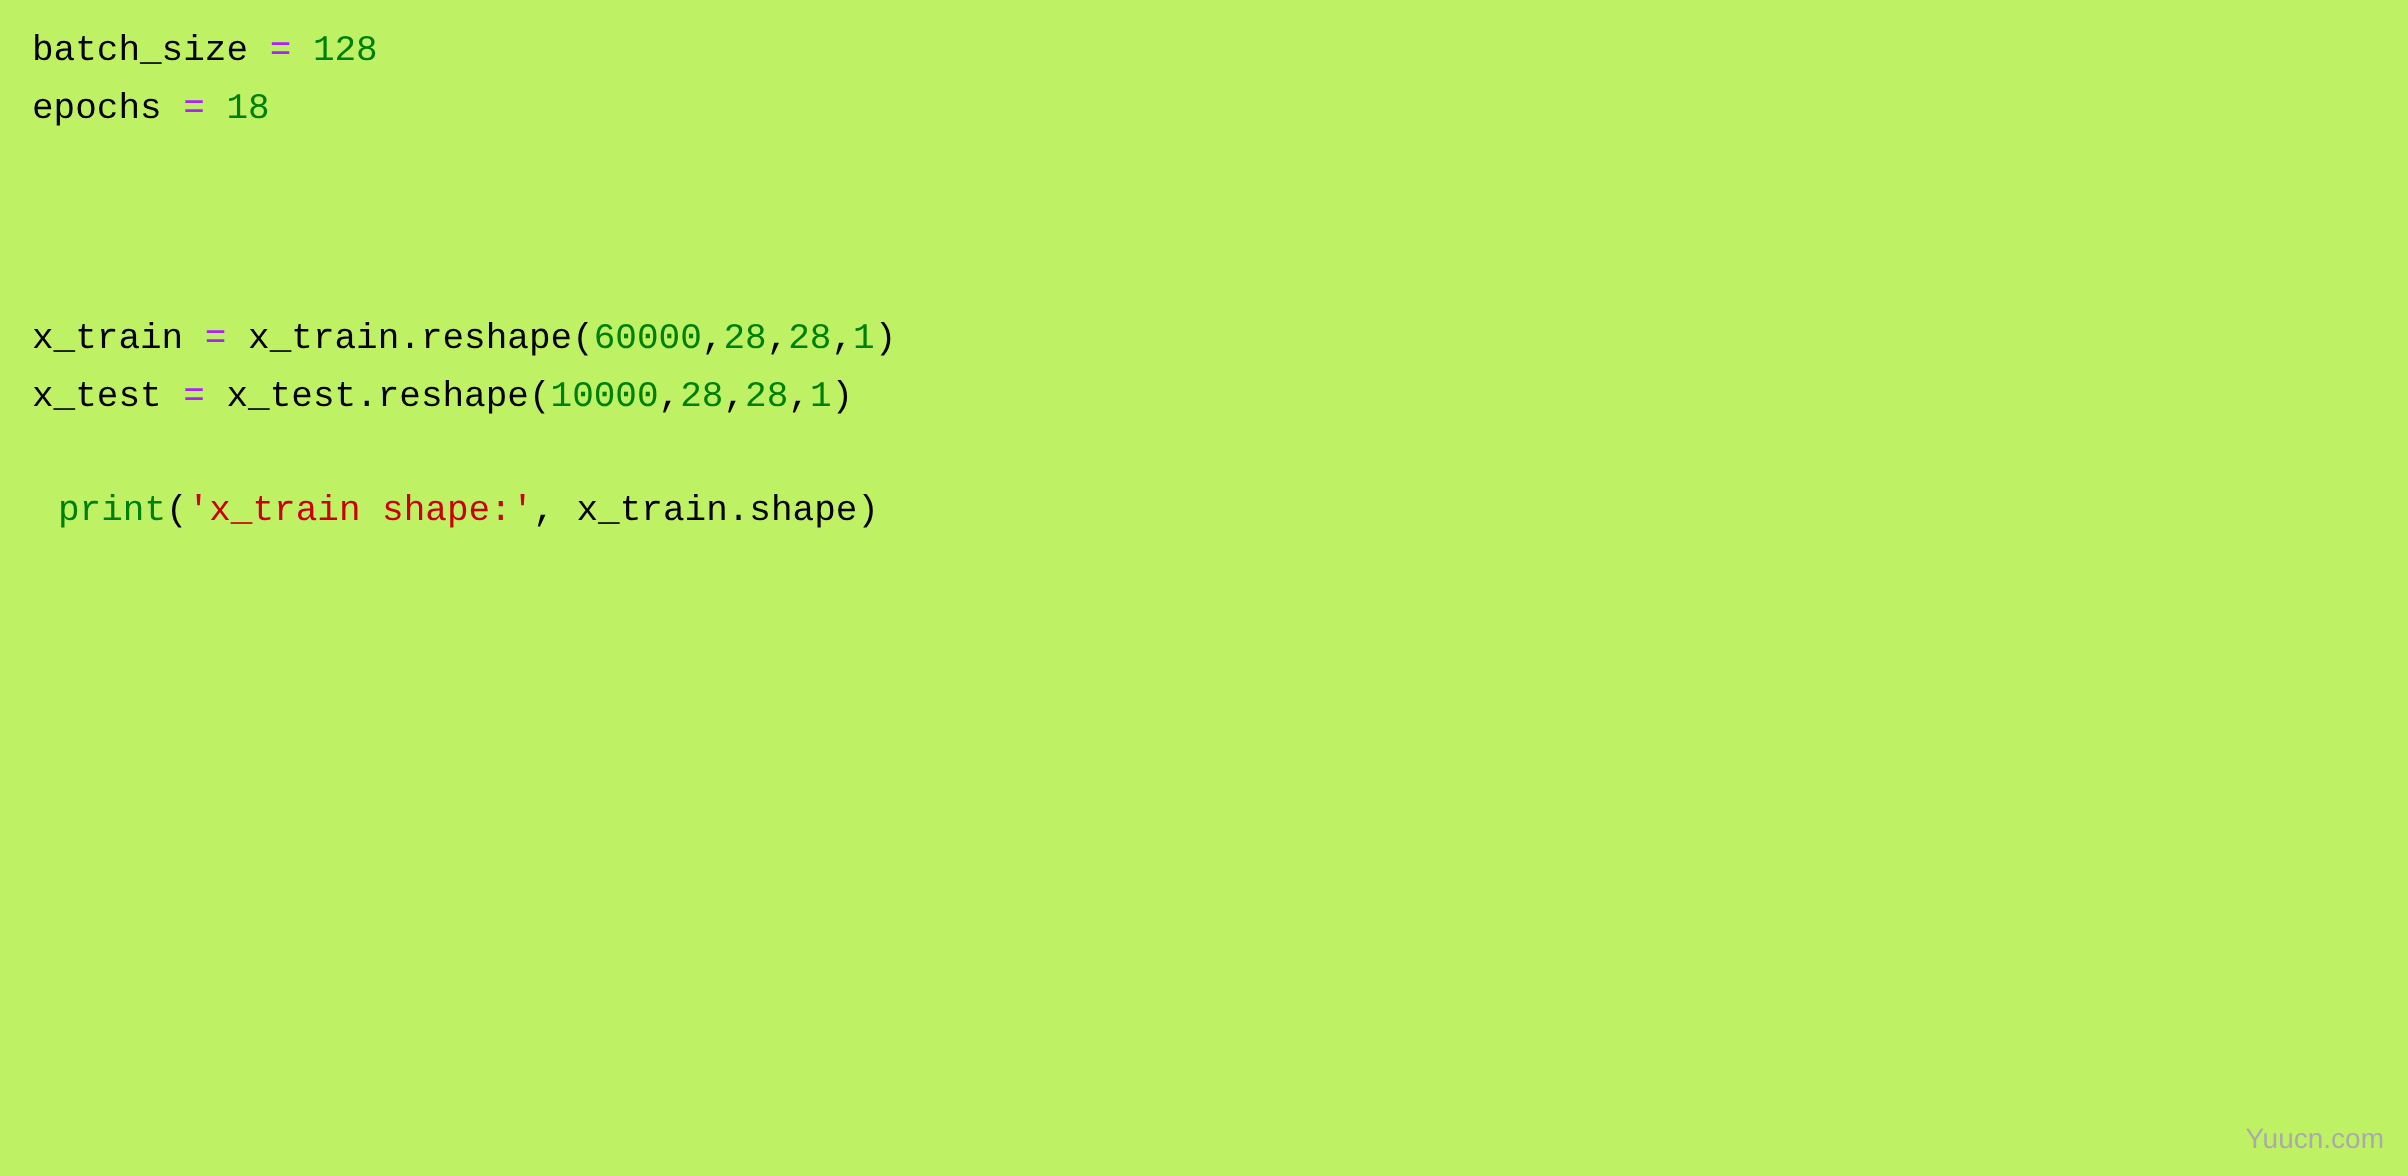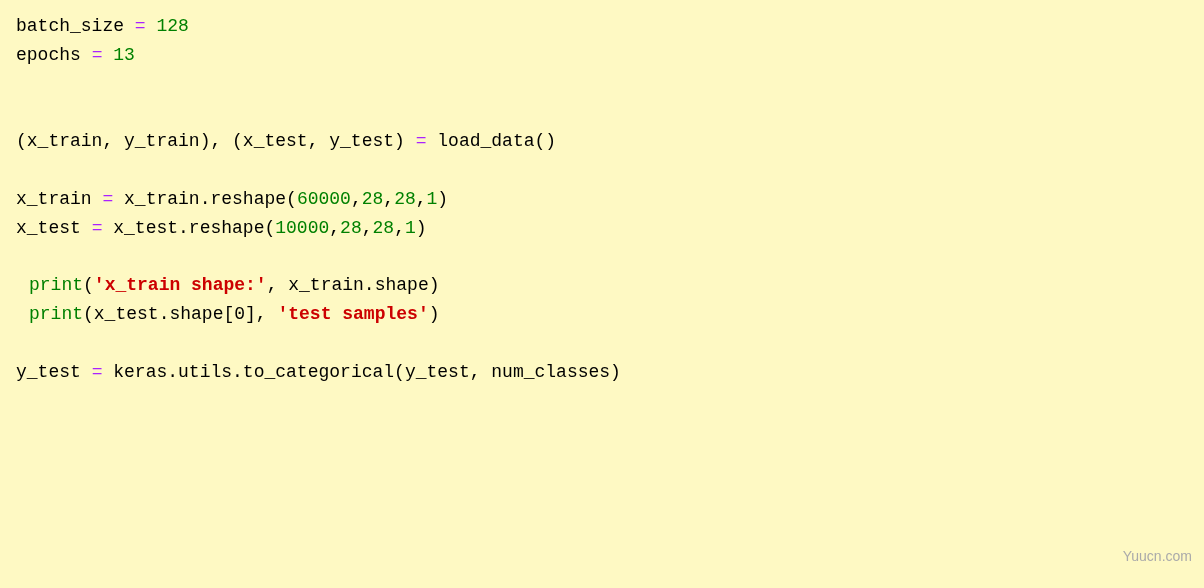--- a/index.html
+++ b/index.html
@@ -7,73 +7,70 @@
       background: #f0f0f0;
       font-family: 'Courier New', Courier, monospace;
       font-size: 18px;
       line-height: 1.6;
       width: 1204px;
       height: 588px;
       overflow: hidden;
       position: relative;
     }
     .code-block {
-      background: #fef9c3;
+      background: #bef264;
       padding: 12px 16px;
       width: 100%;
       height: 100%;
     }
     .line {
       display: block;
       white-space: pre;
     } 
     .eq { color: #aa22ff; } 
     .num { color: #008000; } 
-    .str { color: #cc0000; font-weight: bold; } 
+    .str { color: #cc0000; } 
     .plain { color: #000000; }
     .builtin { color: #008000; margin-left: 13px; } 
     .watermark {
       position: absolute;
-      bottom: 21px;
+      bottom: 8px;
       right: 12px;
       color: #aaaaaa;
       font-size: 14px;
       font-family: Arial, sans-serif;
     }
   </style>
 </head>
 <body>
 
 <div class="code-block">
 
   <span class="line"><span class="plain">batch_size </span><span class="eq">=</span><span class="plain"> </span><span class="num">128</span></span>
 
 
-  <span class="line"><span class="plain">epochs </span><span class="eq">=</span><span class="plain"> </span><span class="num">13</span></span>
+  <span class="line"><span class="plain">epochs </span><span class="eq">=</span><span class="plain"> </span><span class="num">18</span></span>
 
   <span class="line">&nbsp;</span>
 
 
   <span class="line">&nbsp;</span>
 
-  <span class="line"><span class="plain">(x_train, y_train), (x_test, y_test) </span><span class="eq">=</span><span class="plain"> load_data()</span></span>
 
   <span class="line">&nbsp;</span>
 
   <span class="line"><span class="plain">x_train </span><span class="eq">=</span><span class="plain"> x_train.reshape(</span><span class="num">60000</span><span class="plain">,</span><span class="num">28</span><span class="plain">,</span><span class="num">28</span><span class="plain">,</span><span class="num">1</span><span class="plain">)</span></span>
 
   <span class="line"><span class="plain">x_test </span><span class="eq">=</span><span class="plain"> x_test.reshape(</span><span class="num">10000</span><span class="plain">,</span><span class="num">28</span><span class="plain">,</span><span class="num">28</span><span class="plain">,</span><span class="num">1</span><span class="plain">)</span></span>
 
   <span class="line">&nbsp;</span>
 
   <span class="line"><span class="builtin">print</span><span class="plain">(</span><span class="str">'x_train shape:'</span><span class="plain">, x_train.shape)</span></span>
 
 
-  <span class="line"><span class="builtin">print</span><span class="plain">(x_test.shape[0], </span><span class="str">'test samples'</span><span class="plain">)</span></span>
 
   <span class="line">&nbsp;</span>
 
 
-  <span class="line"><span class="plain">y_test </span><span class="eq">=</span><span class="plain"> keras.utils.to_categorical(y_test, num_classes)</span></span>
 
 </div>
 
 <div class="watermark">Yuucn.com</div>
 
 </body></html>

